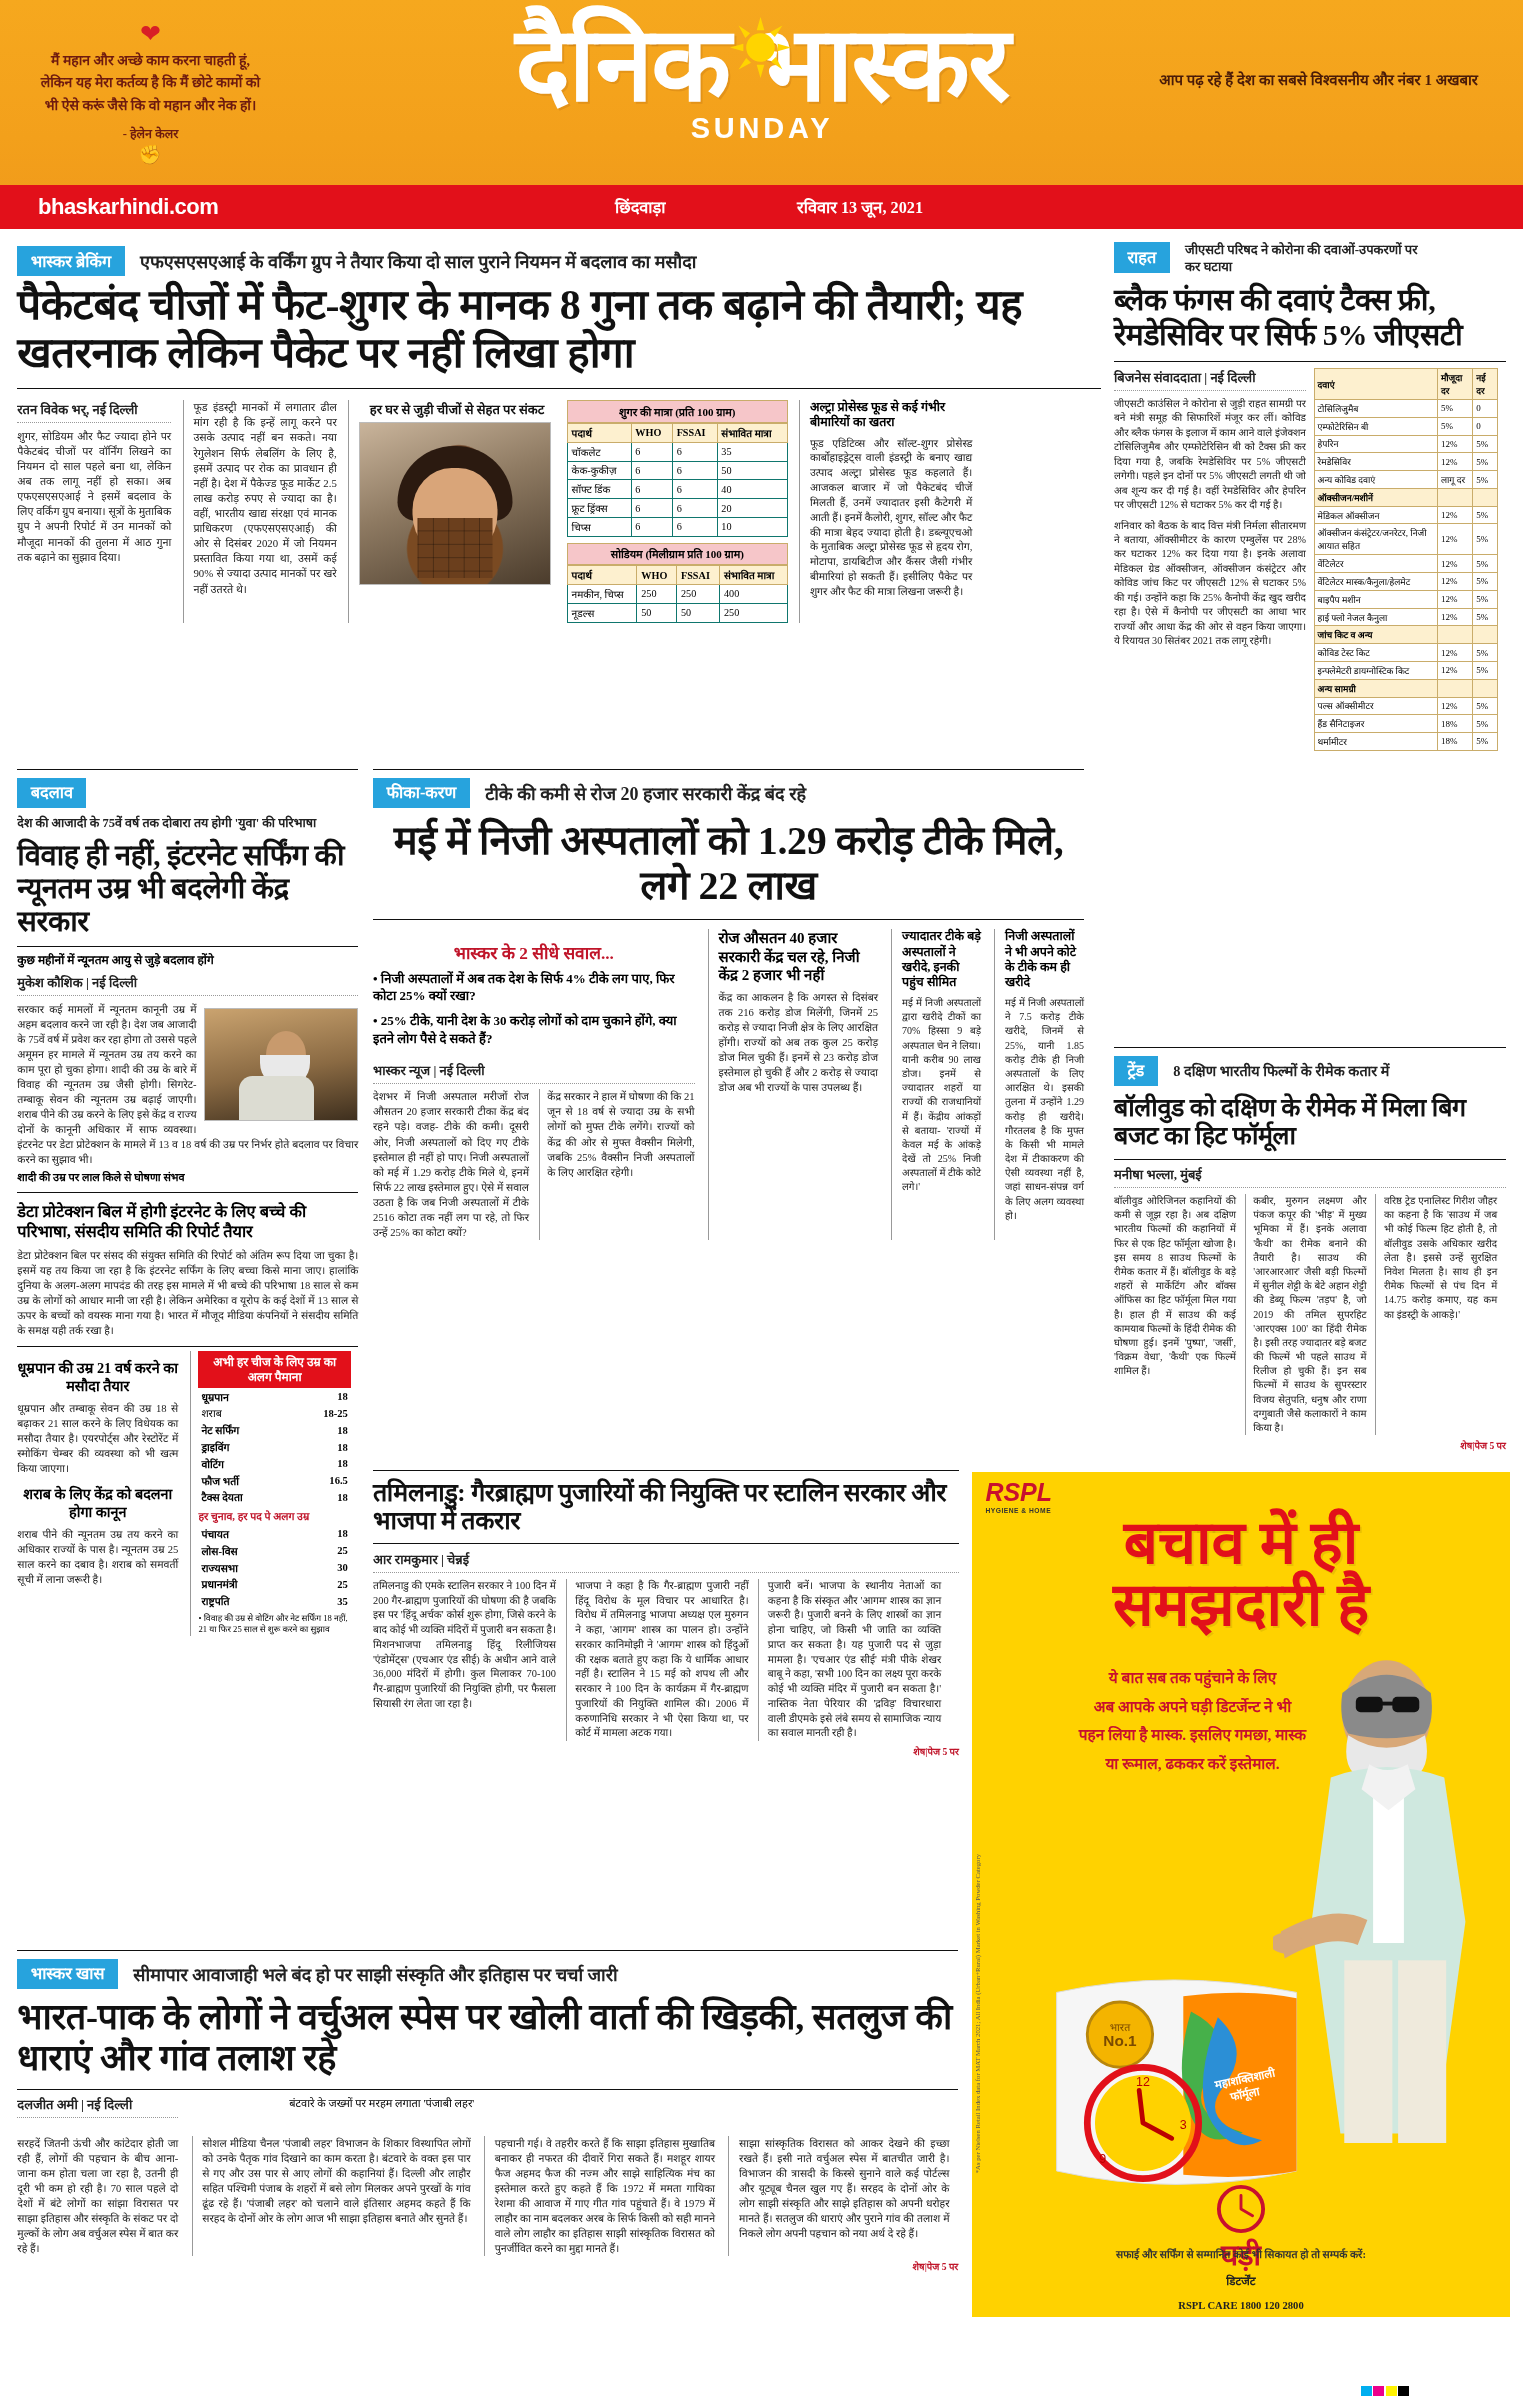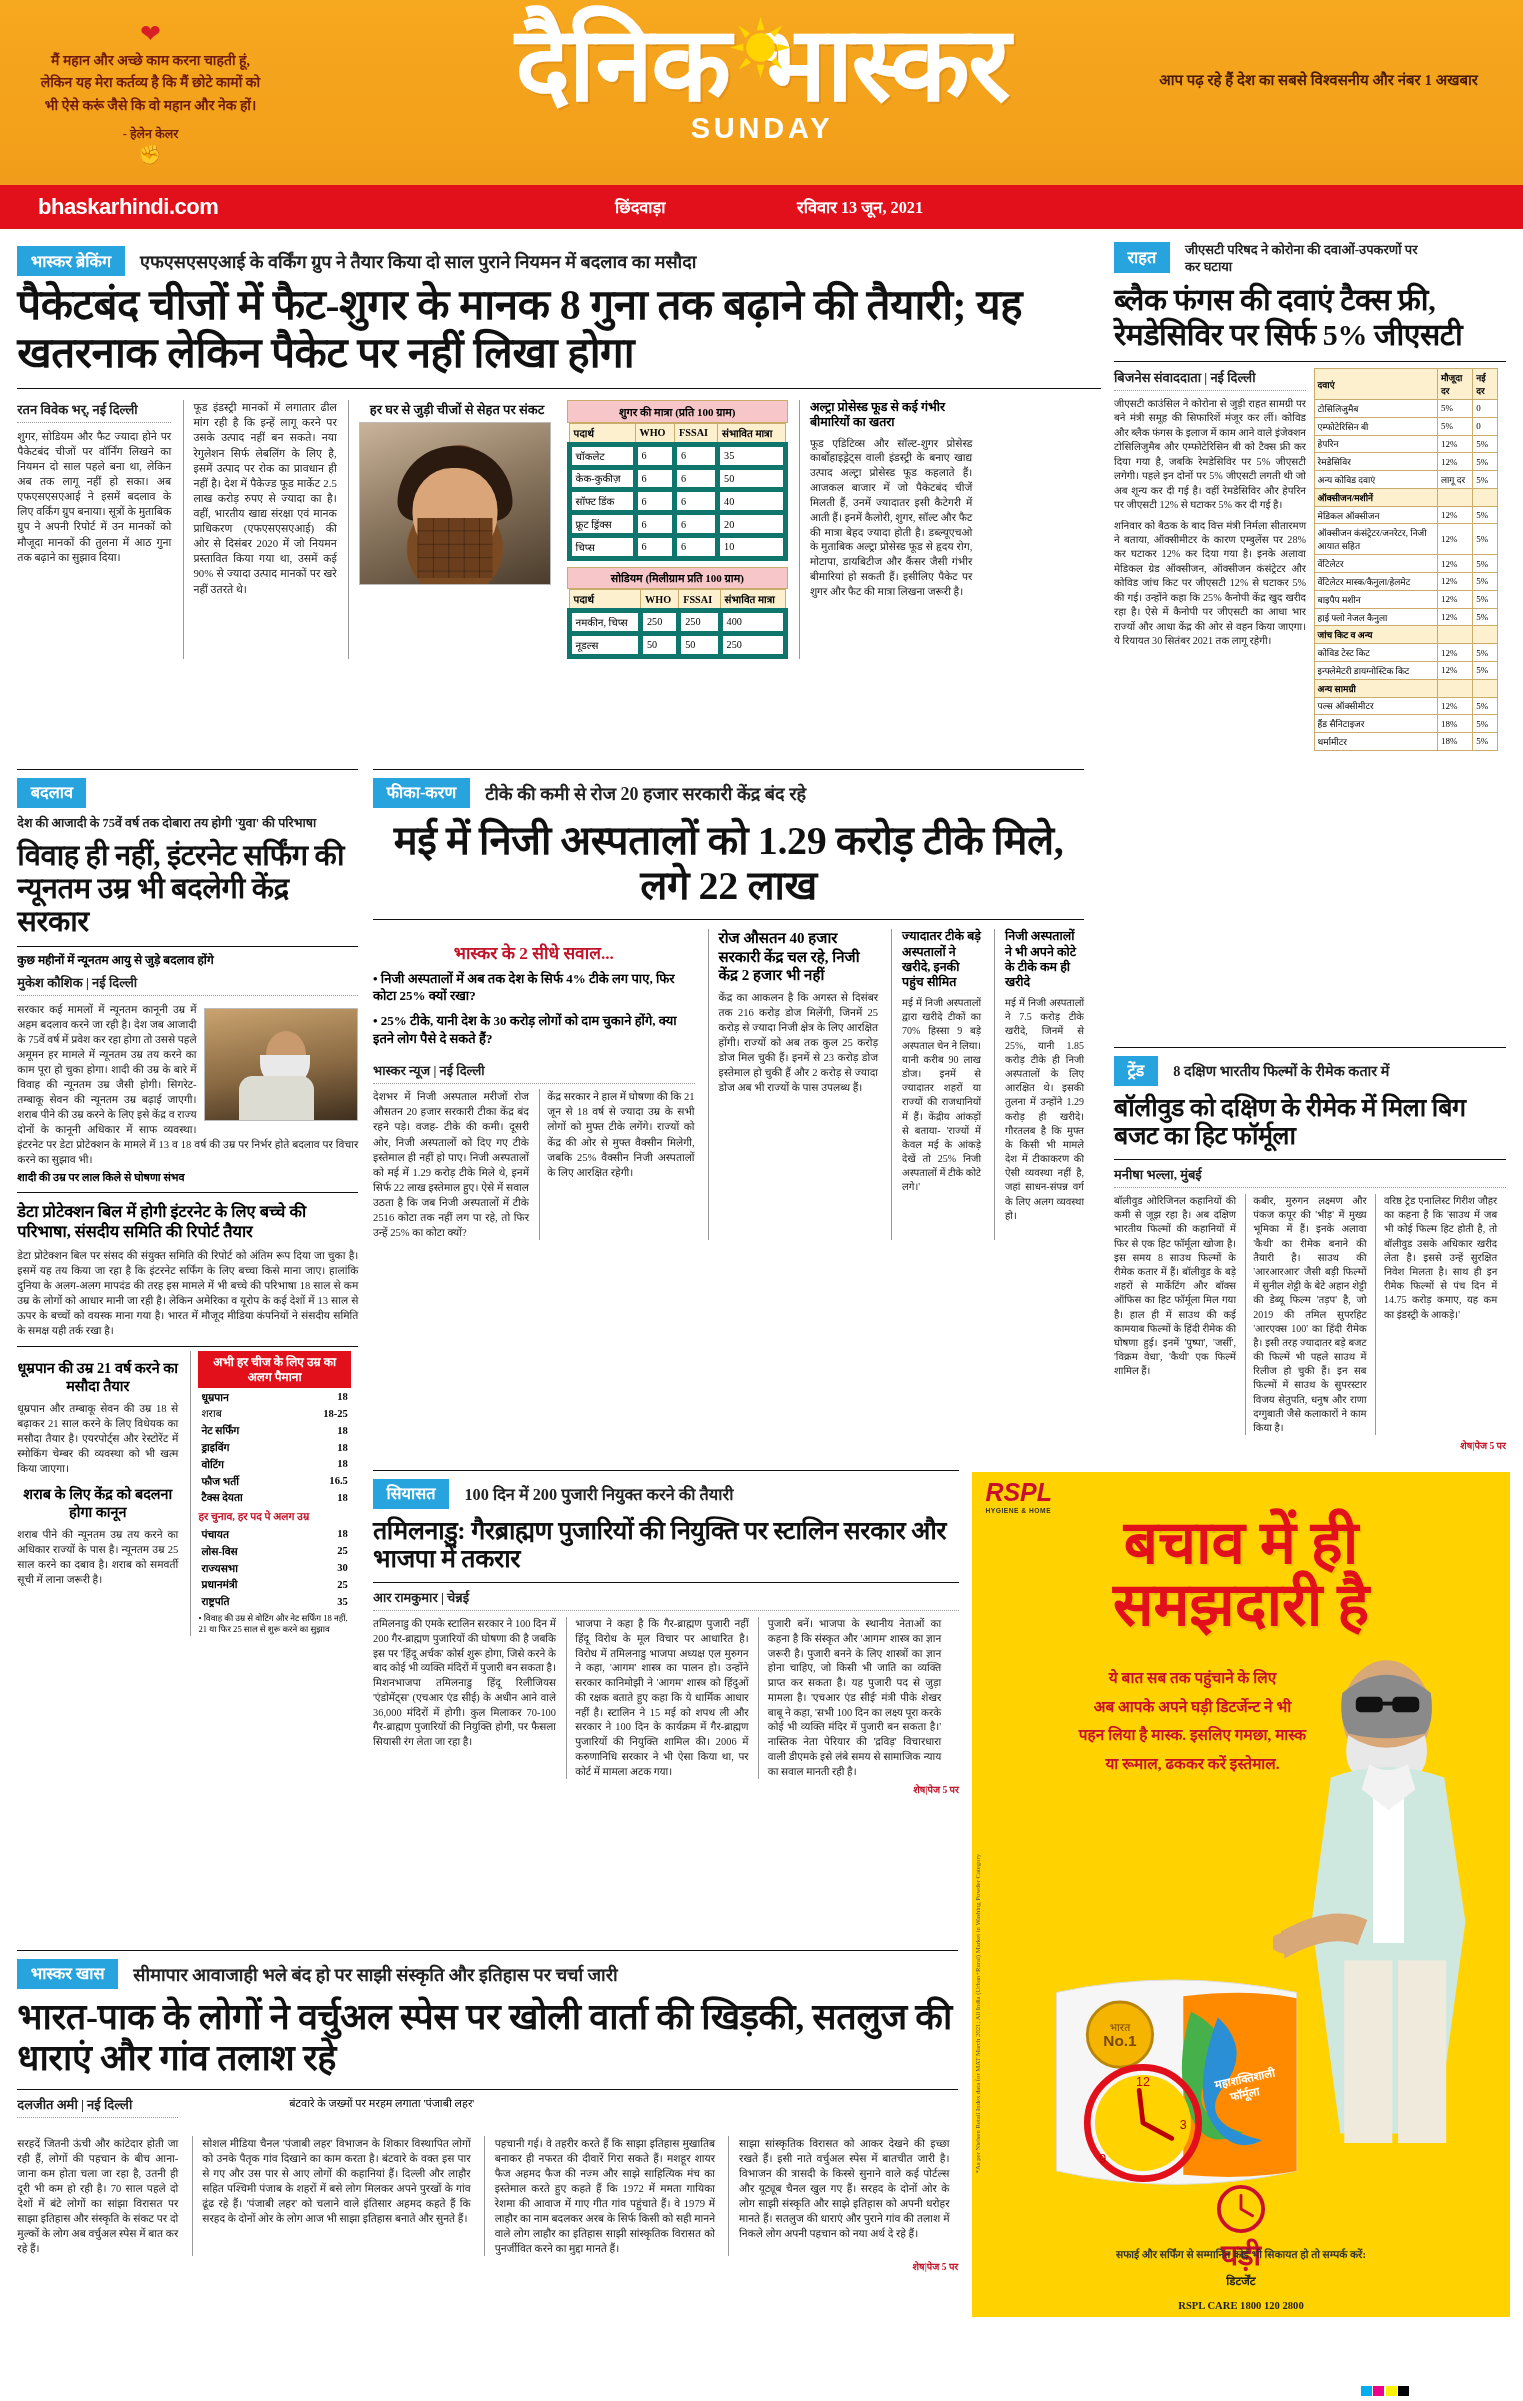--- a/index.html
+++ b/index.html
@@ -67,21 +67,21 @@
   .photo .hair { position:absolute; left:50%; top:14%; transform:translateX(-50%);
      width:115px; height:75px; border-radius:58px 58px 19px 19px; background:#2b1a10;}
   .photo .choc { position:absolute; left:50%; bottom:4%; transform:translateX(-50%);
      width:75px; height:60px; background:#6b3f1d;
      background-image: linear-gradient(90deg,rgba(0,0,0,.3) 1px,transparent 1px),
                        linear-gradient(0deg,rgba(0,0,0,.3) 1px,transparent 1px);
      background-size:15.4px 13.4px; }
   .tbl-col { width:221px; }
   .dtbl { width:100%; border-collapse:collapse; font-size:10.2px; }
   .dtbl th { background:#fdf0cf; border:1px solid #c9ac6a; padding:1.9px 3.8px; font-weight:900; text-align:left;}
-  .dtbl td { border:5px solid #0f766e; padding:1.9px 3.8px; }
+  .dtbl td { border:1px solid #0f766e; padding:1.9px 3.8px; }
   .tbl-title { background:#f6c6c9; font-size:11px; font-weight:900; text-align:center;
      padding:2.9px; border:1px solid #c9ac6a; }
 
   
   .blk2 { position:absolute; left:17.3px; top:769px; width:341px; }
   .b2-hl { font-size:29px; margin-top:7.7px; }
   .pm-photo { width:154px; height:113px; float:right; margin:5.8px 0 3.8px 7.7px;
      background:linear-gradient(170deg,#caa36f 0%,#8a6a43 55%,#3e2f1e 100%);
      border:1px solid #bbb; position:relative; overflow:hidden;}
   .pm-photo .pm-head{position:absolute;left:40%;top:20%;width:40px;height:48px;border-radius:50%;background:#c89a6d;}
@@ -542,24 +542,20 @@
     <div style="display:flex;gap:8.6px">
       <div class="body-txt" style="width:122px;font-size:10px">बॉलीवुड ओरिजिनल कहानियों की कमी से जूझ रहा है। अब दक्षिण भारतीय फिल्मों की कहानियों में फिर से एक हिट फॉर्मूला खोजा है। इस समय 8 साउथ फिल्मों के रीमेक कतार में हैं। बॉलीवुड के बड़े शहरों से मार्केटिंग और बॉक्स ऑफिस का हिट फॉर्मूला मिल गया है। हाल ही में साउथ की कई कामयाब फिल्मों के हिंदी रीमेक की घोषणा हुई। इनमें 'पुष्पा', 'जर्सी', 'विक्रम वेधा', 'कैथी' एक फिल्में शामिल हैं।</div>
       <div class="body-txt vline" style="width:122px;font-size:10px;padding-left:7.7px">कबीर, मुरुगन लक्ष्मण और पंकज कपूर की 'भीड़' में मुख्य भूमिका में हैं। इनके अलावा 'कैथी' का रीमेक बनाने की तैयारी है। साउथ की 'आरआरआर' जैसी बड़ी फिल्मों में सुनील शेट्टी के बेटे अहान शेट्टी की डेब्यू फिल्म 'तड़प' है, जो 2019 की तमिल सुपरहिट 'आरएक्स 100' का हिंदी रीमेक है। इसी तरह ज्यादातर बड़े बजट की फिल्में भी पहले साउथ में रिलीज हो चुकी हैं। इन सब फिल्मों में साउथ के सुपरस्टार विजय सेतुपति, धनुष और राणा दग्गुबाती जैसे कलाकारों ने काम किया है।</div>
       <div class="body-txt vline" style="width:122px;font-size:10px;padding-left:7.7px">वरिष्ठ ट्रेड एनालिस्ट गिरीश जौहर का कहना है कि 'साउथ में जब भी कोई फिल्म हिट होती है, तो बॉलीवुड उसके अधिकार खरीद लेता है। इससे उन्हें सुरक्षित निवेश मिलता है। साथ ही इन रीमेक फिल्मों से पंच दिन में 14.75 करोड़ कमाए, यह कम का इंडस्ट्री के आकड़े।'</div>
     </div>
     <div style="text-align:right;font-size:9.6px;color:#c0152a;font-weight:700;margin-top:3.8px">शेष|पेज 5 पर</div>
   </div>
 
   <div class="blk6">
     <div style="border-top:1.5px solid #111;margin-bottom:7.7px"></div>
-    <div>
-      <span class="kicker">सियासत</span>
-      <span class="subhead" style="font-size:16.3px">100 दिन में 200 पुजारी नियुक्त करने की तैयारी</span>
-    </div>
     <div class="hl b6-hl">तमिलनाडु: गैरब्राह्मण पुजारियों की नियुक्ति पर स्टालिन सरकार और भाजपा में तकरार</div>
     <div style="border-top:1px solid #111;margin:7.7px 0 5.8px"></div>
     <div class="byline">आर रामकुमार | चेन्नई</div>
     <div style="display:flex;gap:9.6px">
       <div class="body-txt" style="width:183px;font-size:10.4px">तमिलनाडु की एमके स्टालिन सरकार ने 100 दिन में 200 गैर-ब्राह्मण पुजारियों की घोषणा की है जबकि इस पर 'हिंदू अर्चक' कोर्स शुरू होगा, जिसे करने के बाद कोई भी व्यक्ति मंदिरों में पुजारी बन सकता है। मिशनभाजपा तमिलनाडु हिंदू रिलीजियस 'एंडोमेंट्स' (एचआर एंड सीई) के अधीन आने वाले 36,000 मंदिरों में होगी। कुल मिलाकर 70-100 गैर-ब्राह्मण पुजारियों की नियुक्ति होगी, पर फैसला सियासी रंग लेता जा रहा है।</div>
       <div class="body-txt vline" style="width:183px;font-size:10.4px;padding-left:8.6px">भाजपा ने कहा है कि गैर-ब्राह्मण पुजारी नहीं हिंदू विरोध के मूल विचार पर आधारित है। विरोध में तमिलनाडु भाजपा अध्यक्ष एल मुरुगन ने कहा, 'आगम' शास्त्र का पालन हो। उन्होंने सरकार कानिमोझी ने 'आगम' शास्त्र को हिंदुओं की रक्षक बताते हुए कहा कि ये धार्मिक आधार नहीं है। स्टालिन ने 15 मई को शपथ ली और सरकार ने 100 दिन के कार्यक्रम में गैर-ब्राह्मण पुजारियों की नियुक्ति शामिल की। 2006 में करुणानिधि सरकार ने भी ऐसा किया था, पर कोर्ट में मामला अटक गया।</div>
       <div class="body-txt vline" style="width:183px;font-size:10.4px;padding-left:8.6px">पुजारी बनें। भाजपा के स्थानीय नेताओं का कहना है कि संस्कृत और 'आगम' शास्त्र का ज्ञान जरूरी है। पुजारी बनने के लिए शास्त्रों का ज्ञान होना चाहिए, जो किसी भी जाति का व्यक्ति प्राप्त कर सकता है। यह पुजारी पद से जुड़ा मामला है। 'एचआर एंड सीई' मंत्री पीके शेखर बाबू ने कहा, 'सभी 100 दिन का लक्ष्य पूरा करके कोई भी व्यक्ति मंदिर में पुजारी बन सकता है।' नास्तिक नेता पेरियार की 'द्रविड़' विचारधारा वाली डीएमके इसे लंबे समय से सामाजिक न्याय का सवाल मानती रही है।</div>
     </div>
     <div style="text-align:right;font-size:9.6px;color:#c0152a;font-weight:700;margin-top:3.8px">शेष|पेज 5 पर</div>
   </div>

